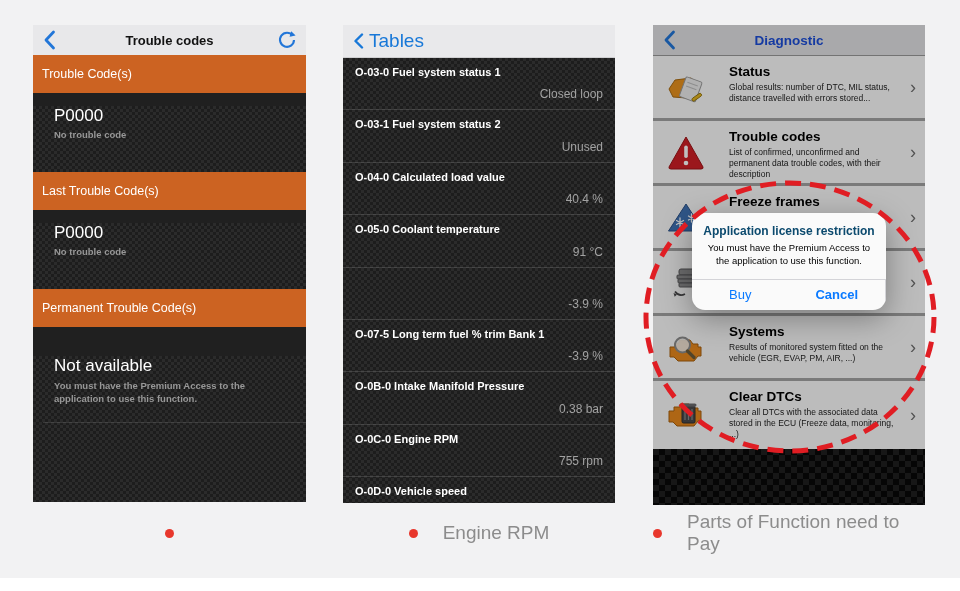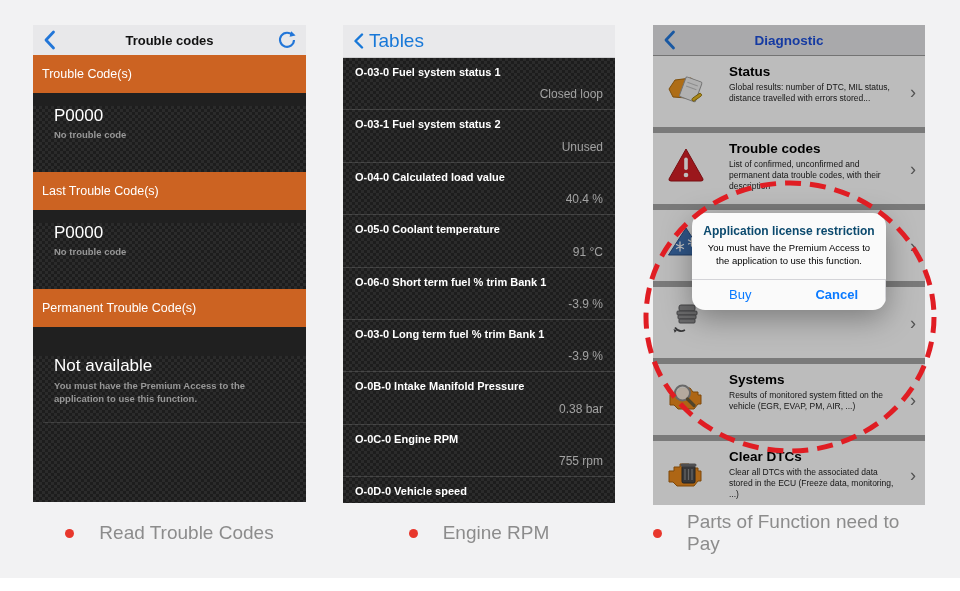--- a/index.html
+++ b/index.html
@@ -48,21 +48,21 @@
           border-bottom:1px solid rgba(255,255,255,0.14);padding:0 12px;}
   .p2-row .t{color:#ffffff;font-weight:bold;font-size:11px;padding-top:8px;}
   .p2-row .v{position:absolute;right:12px;bottom:8px;color:#a2a2a2;font-size:12px;}
 
   
   #phone3{left:653px;width:272px;height:480px;background:#1a1a1a;}
   .p3-header{height:30px;background:#e2e2e4;border-bottom:1px solid #9a9a9a;position:relative;
              display:flex;align-items:center;justify-content:center;}
   .p3-title{font-weight:bold;font-size:13.5px;color:#1d4ed8;}
   .p3-list{background:#fbfbfb;}
-  .p3-row{height:77px;position:relative;border-bottom:6px solid #a3a3a3;box-sizing:border-box;}
+  .p3-row{height:65px;position:relative;border-bottom:3px solid #a3a3a3;box-sizing:border-box;}
   .p3-row:last-child{border-bottom:none;height:68px;}
   .p3-icon{position:absolute;left:12px;top:11px;width:42px;height:42px;}
   .p3-rt{margin-left:76px;padding-top:8px;font-weight:bold;font-size:13.5px;color:#000;}
   .p3-rd{margin-left:76px;margin-top:3px;font-size:8.5px;color:#1c1c1c;line-height:1.3;width:168px;}
   .p3-chev{position:absolute;right:9px;top:50%;transform:translateY(-50%);
            color:#6f6f6f;font-size:18px;}
   .p3-bottom{height:57px;}
   .p3-dim{position:absolute;left:0;top:0;width:272px;height:480px;
           background:rgba(0,0,0,0.25);z-index:5;pointer-events:none;}
   .dialog{position:absolute;left:39px;top:188px;width:194px;z-index:6;background:#fafafa;
@@ -153,25 +153,24 @@
       </div>
       <div class="p2-row">
         <div class="t">O-04-0 Calculated load value</div>
         <div class="v">40.4 %</div>
       </div>
       <div class="p2-row">
         <div class="t">O-05-0 Coolant temperature</div>
         <div class="v">91 °C</div>
       </div>
       <div class="p2-row">
-        <div class="t">O-06-0 Short term fuel % trim Bank 1</div>
         <div class="v">-3.9 %</div>
       </div>
       <div class="p2-row">
-        <div class="t">O-03-0 Long term fuel % trim Bank 1</div>
+        <div class="t">O-07-5 Long term fuel % trim Bank 1</div>
         <div class="v">-3.9 %</div>
       </div>
       <div class="p2-row">
         <div class="t">O-0B-0 Intake Manifold Pressure</div>
         <div class="v">0.38 bar</div>
       </div>
       <div class="p2-row">
         <div class="t">O-0C-0 Engine RPM</div>
         <div class="v">755 rpm</div>
       </div>
@@ -290,21 +289,20 @@
       </div>
     </div>
   </div>
 
   <svg class="red-oval" width="300" height="282" viewBox="0 0 300 282">
     <ellipse cx="150" cy="141" rx="144" ry="134" fill="none" stroke="#e01d23" stroke-width="5" stroke-dasharray="16 9"></ellipse>
   </svg>
 
   <div class="caption" id="cap1">
     <span class="bullet"></span>
-    <span>Read Trouble Codes</span>
   </div>
   <div class="caption" id="cap2">
     <span class="bullet"></span>
     <span>Engine RPM</span>
   </div>
   <div class="caption" id="cap3">
     <span class="bullet"></span>
     <span>Parts of Function need to Pay</span>
   </div>
 

